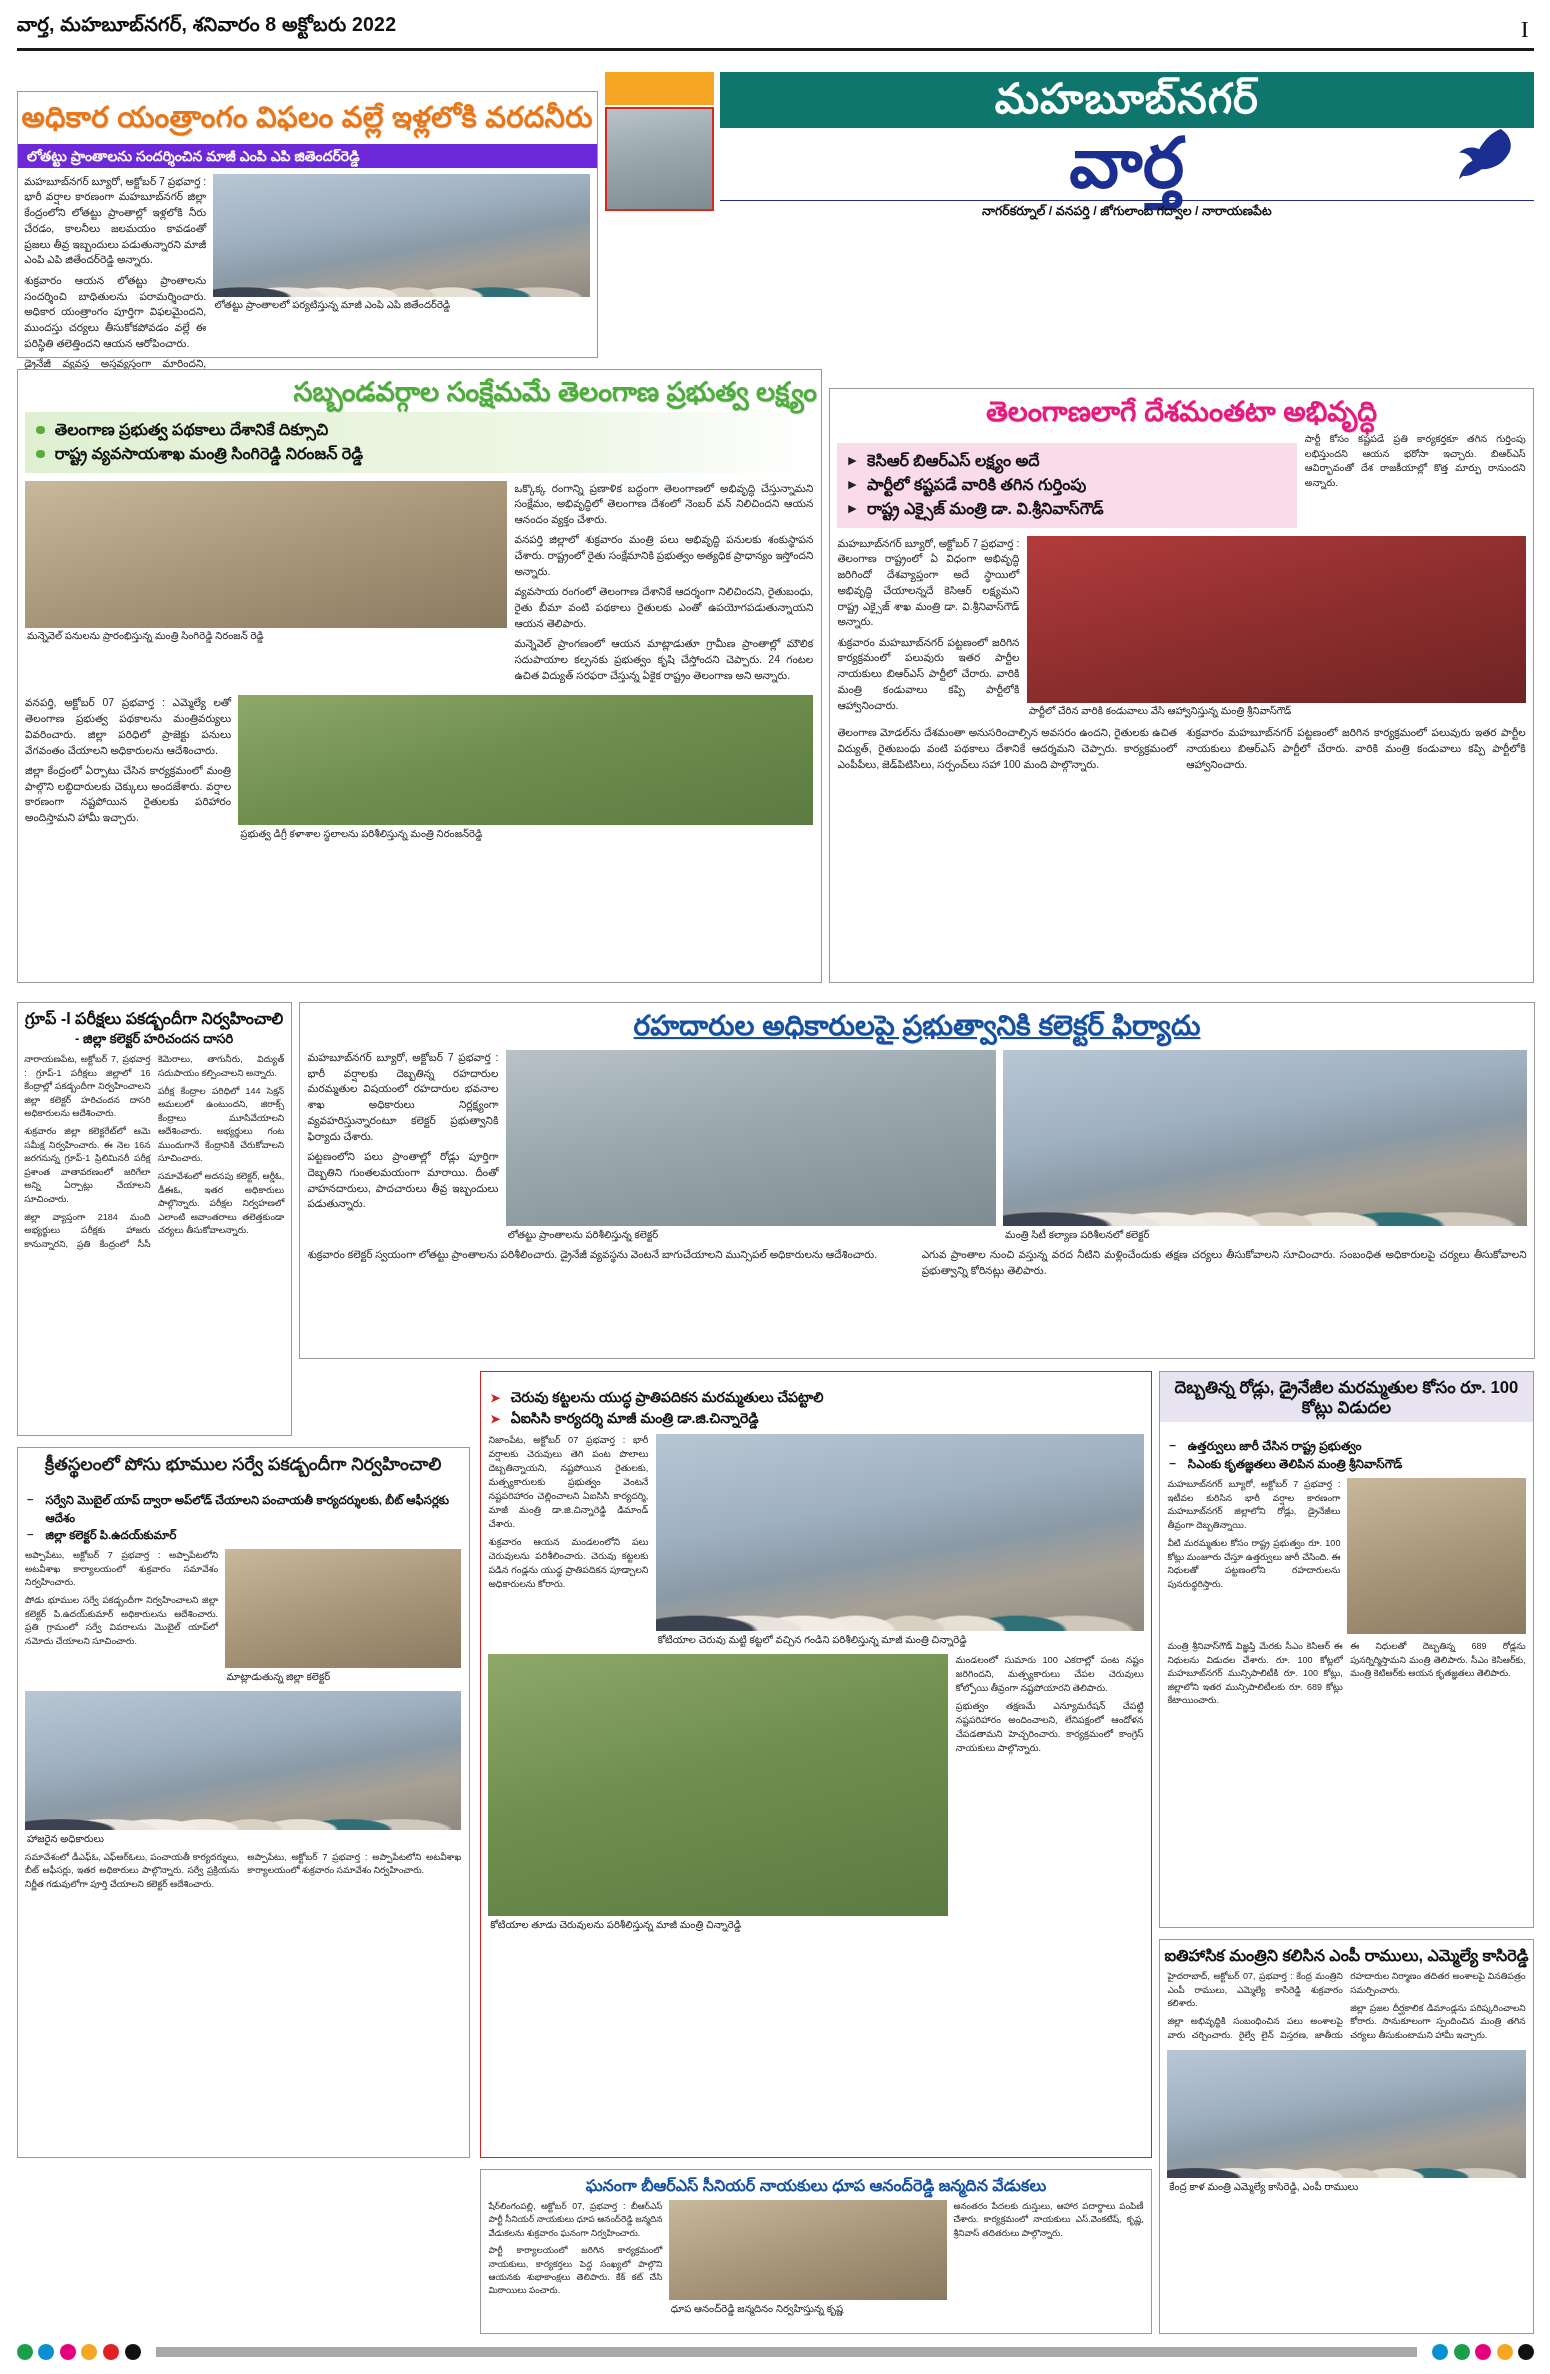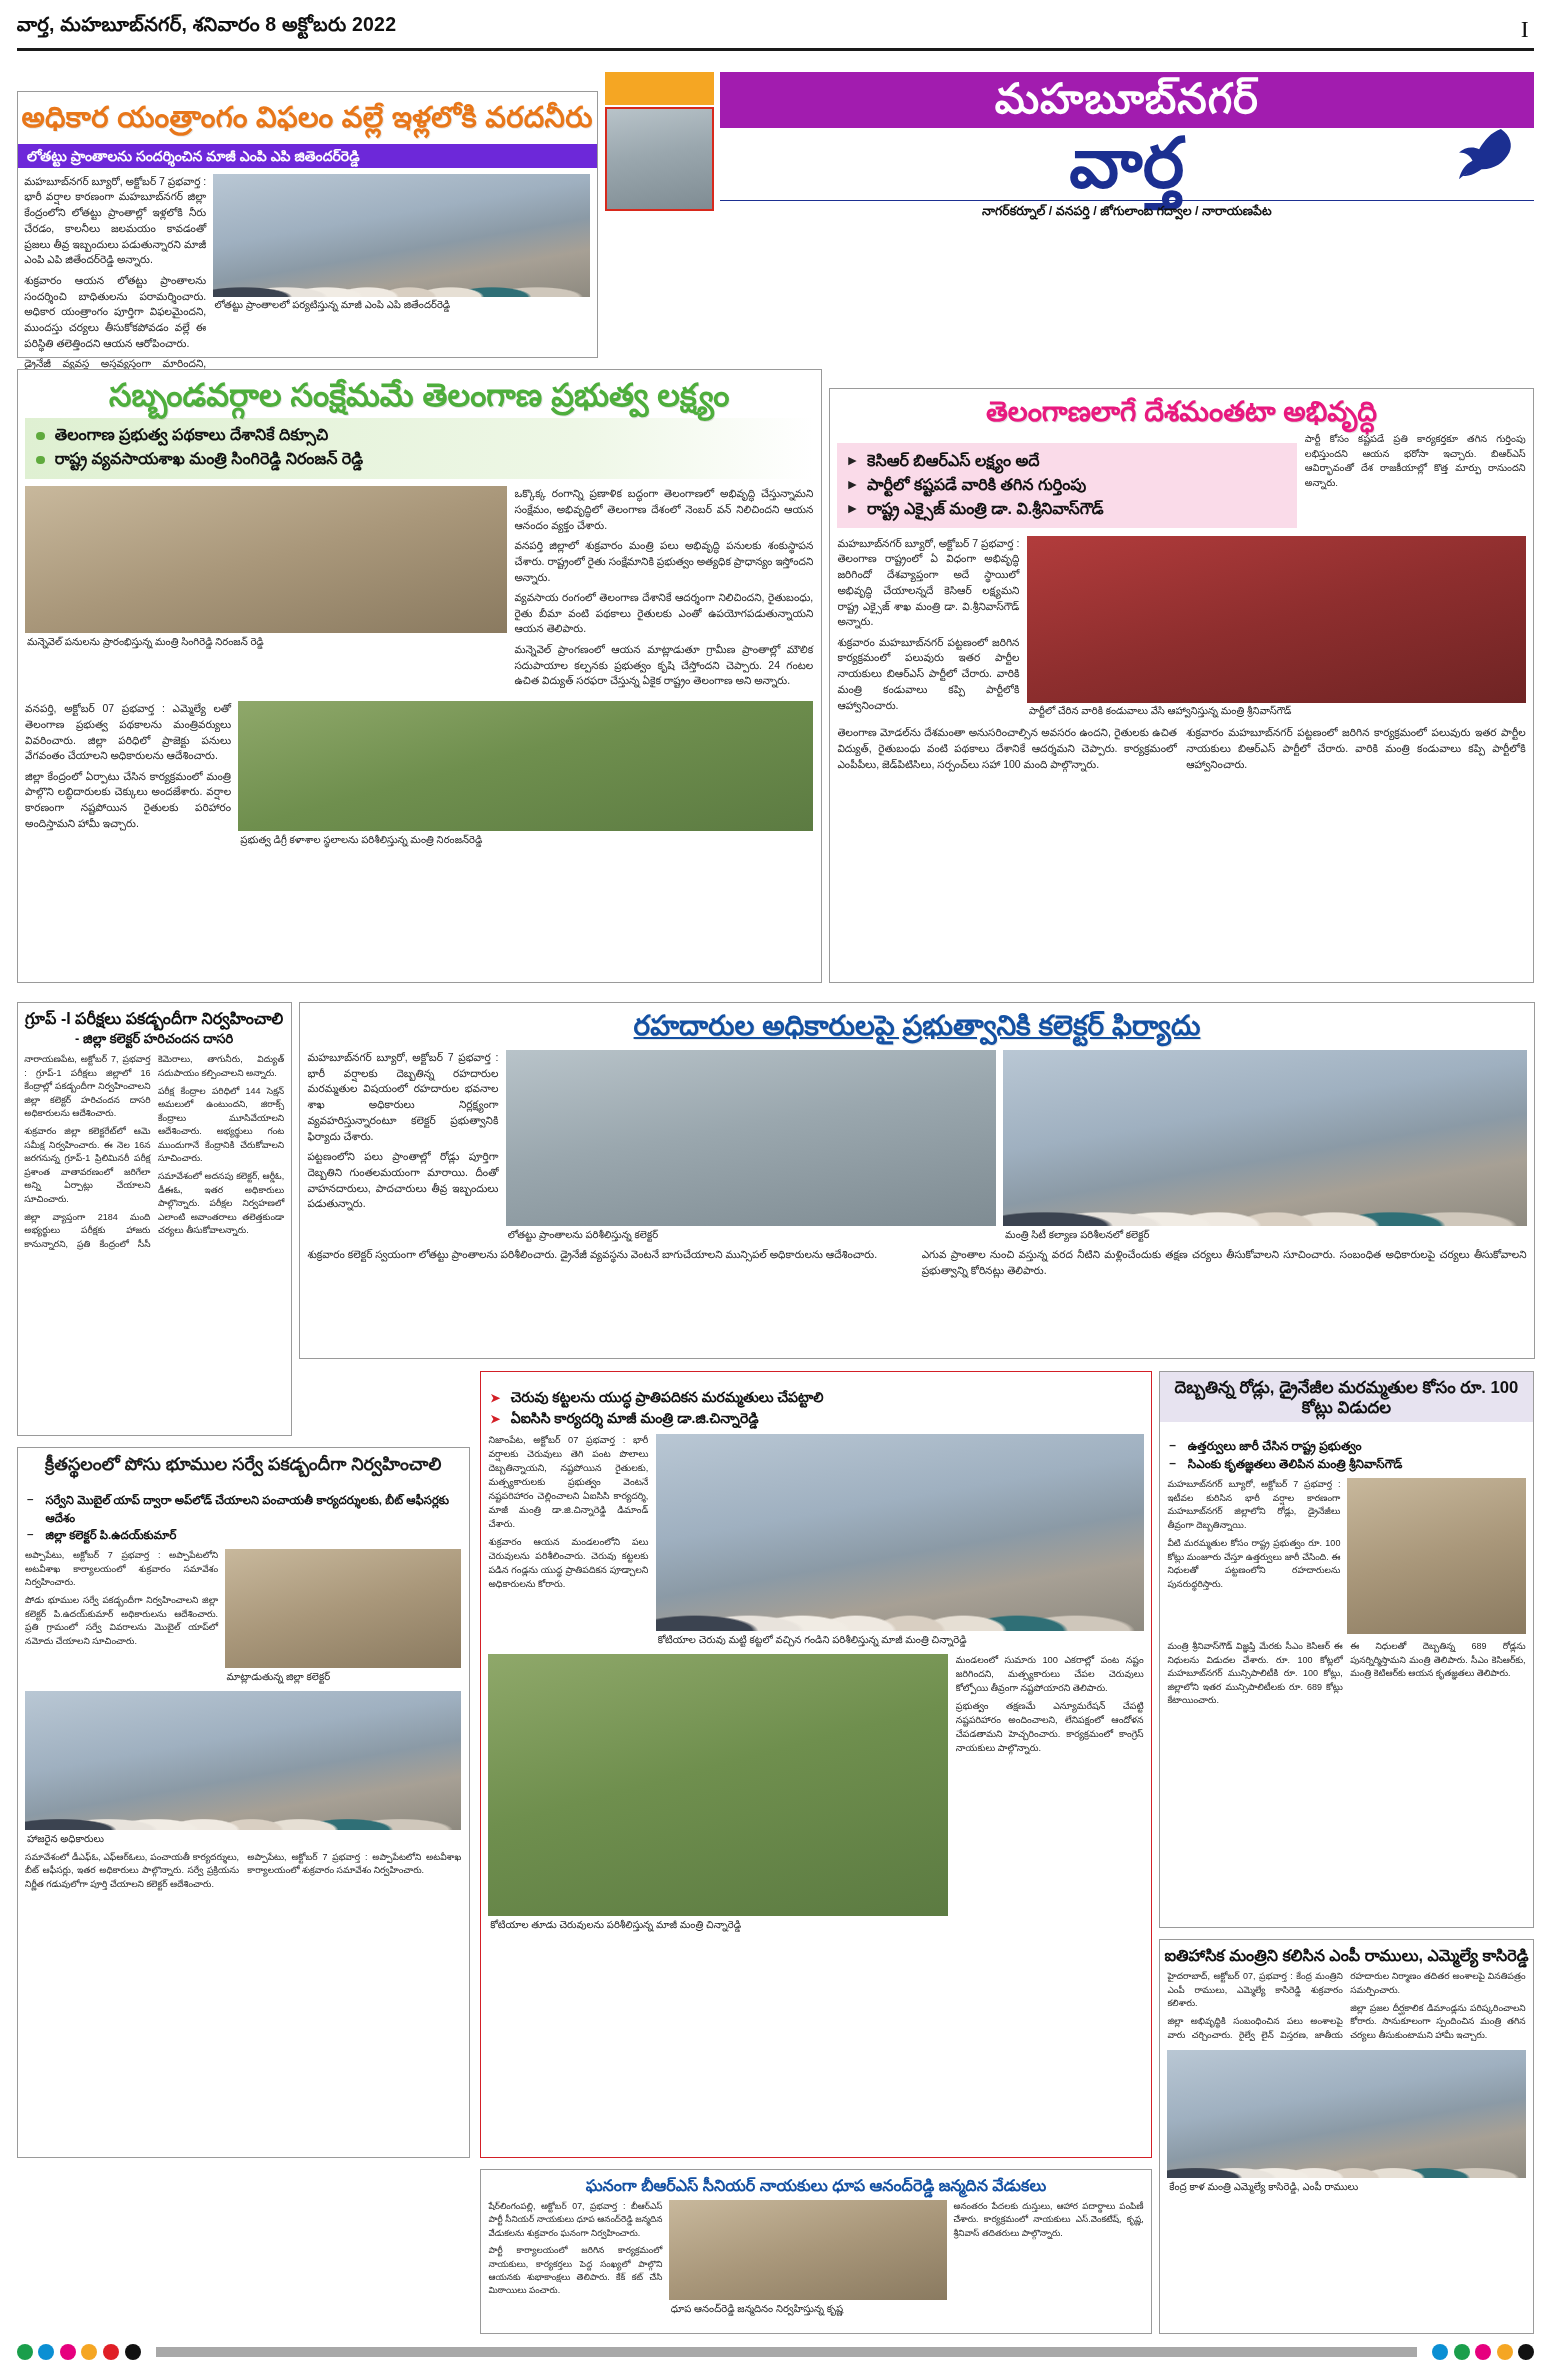--- a/index.html
+++ b/index.html
@@ -54,21 +54,21 @@
   .ph.indoor::before{ background:linear-gradient(165deg,#c8b89c 0%,#a9977a 50%,#8a7a60 100%); }
   .cap { font-size:10px; text-align:left; line-height:1.25; padding:2.8px 1.9px 0; color:#1a1a1a; }
 
   .body-col { font-size:10.5px; line-height:1.5; text-align:justify; color:#1b1b1b; }
   .body-col p { margin:0 0 4.6px; }
 
   
   .block { border:0.9px solid #9a9a9a; background:#fff; position:absolute; }
 
   .hl-green {
-    color:#4eae3c; font-weight:800; font-size:32px; text-align:center;
+    color:#4eae3c; font-weight:800; font-size:27px; text-align:right;
     line-height:1.15; padding:7.4px 3.7px 3.7px; text-shadow:0.9px 0.9px 0 rgba(0,0,0,.12);
   }
   .hl-pink {
     color:#e8197f; font-weight:800; font-size:28px; text-align:center;
     line-height:1.15; padding:7.4px 3.7px 3.7px; text-shadow:0.9px 0.9px 0 rgba(0,0,0,.12);
   }
   .hl-blue {
     color:#1451a3; font-weight:800; font-size:28px; text-align:center;
     line-height:1.15; padding:7.4px 3.7px 3.7px; text-shadow:0.9px 0.9px 0 rgba(0,0,0,.10);text-decoration:underline;
   }
@@ -85,21 +85,21 @@
   .bul-green li::before{ content:""; position:absolute; left:1.9px; top:8.3px; width:8.3px; height:8.3px; border-radius:50%; background:#5faa3d; }
   .bul-pink { background:#fadbe9; }
   .bul-pink li::before{ content:"\25B8"; position:absolute; left:1.9px; top:0; color:#222; font-size:15px; }
   .bul-dash li::before{ content:"\2013"; position:absolute; left:1.9px; top:-0.9px; color:#222; }
   .bul-arrow li::before{ content:"\27A4"; position:absolute; left:0; top:1.9px; color:#d31f26; font-size:12px; }
   .mh-left { width:109px; }
   .mh-left .strip { height:33px; background:#f5a623; }
   .mh-photo { border:2.8px solid #d8291c; height:104px; margin-top:1.9px; }
   .mh-right { flex:1; padding-left:5.6px; }
   .mh-title {
-    background:#a21caf; color:#fff; font-weight:800; font-size:42px;
+    background:#0f766e; color:#fff; font-weight:800; font-size:42px;
     text-align:center; line-height:1; padding:5.6px 7.4px 8.3px; letter-spacing:0.9px;
     -webkit-text-stroke:0px;
   }
   .mh-varta {
     color:#1b2f91; font-weight:800; font-size:70px; text-align:center; line-height:.95;
     padding:1.9px 0 0;
   }
   .mh-editions {
     border-top:1.9px solid #1b2f91; margin-top:3.7px; padding-top:2.8px;
     text-align:center; font-size:12.5px; font-weight:700; color:#111;

